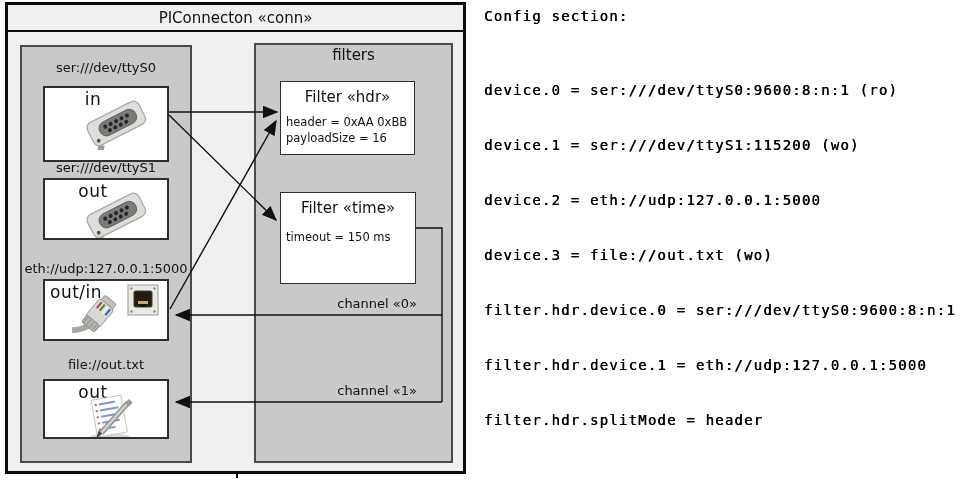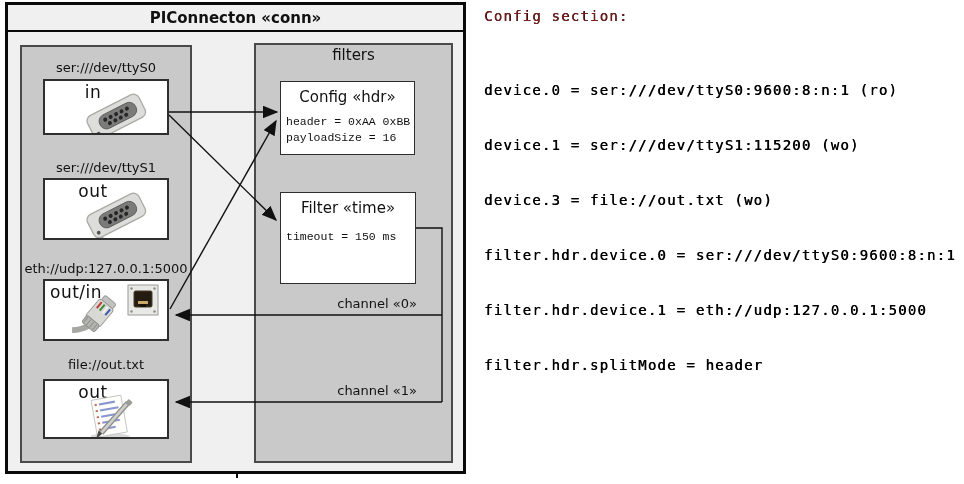--- a/index.html
+++ b/index.html
@@ -7,21 +7,21 @@
     position:relative;width:964px;height:484px;background:#fff;overflow:hidden;
     font-family:"DejaVu Sans",sans-serif;color:#111;
   }
   
   .frame{
     position:absolute;left:5px;top:2px;width:461px;height:472px;
     box-sizing:border-box;border:3px solid #0a0a0a;background:#f0f0f0;
   }
   .frame-title{
     position:absolute;left:5px;top:9px;width:461px;text-align:center;
-    font-size:15px;color:#111;font-weight:bold;
+    font-size:15px;color:#111;
   }
   .title-sep{position:absolute;left:5px;top:30px;width:461px;height:2px;background:#0a0a0a;}
   
   .panel{
     position:absolute;box-sizing:border-box;background:#c9c9c9;border:2px solid #4a4a4a;
   }
   .panel-devices{left:20px;top:45px;width:172px;height:418px;}
   .panel-filters{left:254px;top:43px;width:199px;height:420px;}
   .filters-title{
     position:absolute;left:254px;top:46px;width:199px;text-align:center;font-size:15px;
@@ -41,32 +41,32 @@
   }
   .mode.shifted{padding-right:26px;box-sizing:border-box;}
   .mode.corner{width:auto;left:5px;text-align:left;}
   .icon-abs{position:absolute;}
   
   .filter-box{
     position:absolute;box-sizing:border-box;background:#fff;border:1.5px solid #2e2e2e;
   }
   .filter-title{margin-top:6px;text-align:center;font-size:15px;}
   .filter-props{margin:8px 0 0 5px;font-size:11.5px;line-height:16px;}
-  .filter-props div{white-space:nowrap;font-family:Liberation Mono, monospace;}
+  .filter-props div{white-space:nowrap;}
   
   .chan-label{
     position:absolute;left:280px;width:137px;text-align:right;font-size:13px;white-space:nowrap;
   }
   
   .overlay{position:absolute;left:0;top:0;width:964px;height:484px;pointer-events:none;}
   
   .config-heading{
     position:absolute;left:484px;top:8px;
     font-family:"DejaVu Sans Mono",monospace;font-size:14px;letter-spacing:1.2px;
-    color:#7f1d1d;text-shadow:0.45px 0 0 #000;white-space:pre;
+    color:#000000;text-shadow:0.45px 0 0 #000;white-space:pre;
   }
   .config-lines{
     position:absolute;left:484px;top:44px;width:478px;
     font-family:"DejaVu Sans Mono",monospace;font-size:14px;line-height:18.35px;
     letter-spacing:1.2px;color:#000;text-shadow:0.45px 0 0 #000;white-space:pre;
   }
 </style>
 </head>
 <body>
 
@@ -74,21 +74,21 @@
 
   <div class="frame"></div>
   <div class="frame-title">PIConnecton «conn»</div>
   <div class="title-sep"></div>
 
   <div class="panel panel-devices"></div>
   <div class="panel panel-filters"></div>
   <div class="filters-title">filters</div>
 
   <div class="dev-label" style="top:60px">ser:///dev/ttyS0</div>
-  <div class="dev-box" style="top:79px;height:56px">
+  <div class="dev-box" style="top:86px;height:76px">
     <div class="mode shifted">in</div>
     <svg class="icon-abs" style="left:28px;top:8px" width="94" height="54" viewBox="0 0 100 62">
       <g transform="rotate(-27 50 31)">
         <path d="M20,44 q-9,9 -13,22" stroke="#9a9a96" stroke-width="7" fill="none"></path>
         <rect x="13" y="15" width="66" height="29" rx="7" fill="#dddddb" stroke="#a9a9a5" stroke-width="1.5"></rect>
         <rect x="25" y="21" width="46" height="17" rx="8" fill="#7b7b78" stroke="#5d5d5a"></rect>
         <circle cx="33" cy="27" r="2.3" fill="#25252a"></circle>
           <circle cx="40" cy="27" r="2.3" fill="#25252a"></circle>
         <circle cx="47" cy="27" r="2.3" fill="#25252a"></circle>
           <circle cx="54" cy="27" r="2.3" fill="#25252a"></circle>
@@ -176,21 +176,21 @@
       <g>
         <line x1="20" y1="46" x2="50" y2="12" stroke="#8f8f8c" stroke-width="6"></line>
         <line x1="20" y1="46" x2="50" y2="12" stroke="#cfcfcc" stroke-width="3"></line>
         <polygon points="14,53 21,47 17,43" fill="#4a4a46"></polygon>
         <rect x="48" y="9" width="6" height="6" rx="1" fill="#9a9a96" transform="rotate(-48 51 12)"></rect>
       </g>
     </svg>
   </div>
 
   <div class="filter-box" style="left:280px;top:81px;width:135px;height:74px">
-    <div class="filter-title">Config «hdr»</div>
+    <div class="filter-title">Filter «hdr»</div>
     <div class="filter-props">
       <div>header = 0xAA 0xBB</div>
       <div>payloadSize = 16</div>
     </div>
   </div>
 
   <div class="filter-box" style="left:280px;top:192px;width:136px;height:92px">
     <div class="filter-title">Filter «time»</div>
     <div class="filter-props" style="margin-top:12px">
       <div>timeout = 150 ms</div>
@@ -219,20 +219,21 @@
 
     <line x1="442" y1="402" x2="176" y2="402" stroke="#111" stroke-width="1.4" marker-end="url(#arr)"></line>
 
     <line x1="237" y1="471" x2="237" y2="478" stroke="#0a0a0a" stroke-width="2"></line>
   </svg>
 
   <div class="config-heading">Config section:</div>
   <div class="config-lines">
     <div>device.0 = ser:///dev/ttyS0:9600:8:n:1 (ro)</div>
     <div>device.1 = ser:///dev/ttyS1:115200 (wo)</div>
+    <div>device.2 = eth://udp:127.0.0.1:5000</div>
     <div>device.3 = file://out.txt (wo)</div>
     <div>filter.hdr.device.0 = ser:///dev/ttyS0:9600:8:n:1</div>
     <div>filter.hdr.device.1 = eth://udp:127.0.0.1:5000</div>
     <div>filter.hdr.splitMode = header</div>
     
     
     
     
     
     

